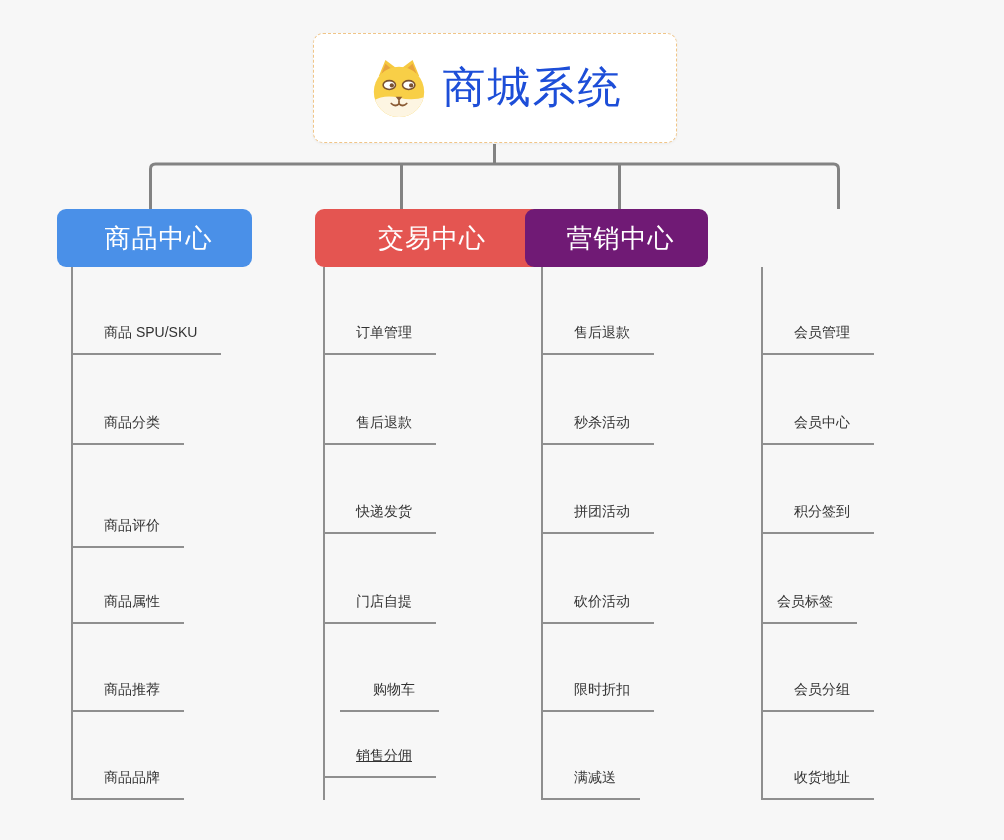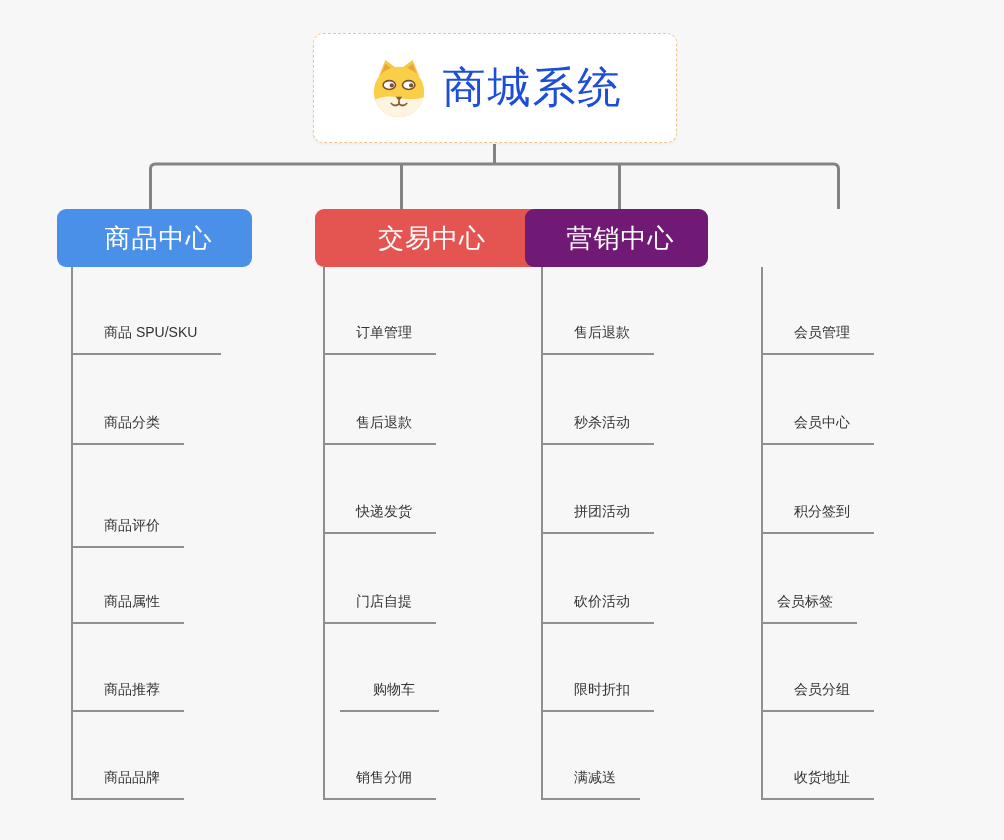--- a/index.html
+++ b/index.html
@@ -135,21 +135,21 @@
       <div class="leaf-item" style="left: 71px; top: 499px; margin-top: 14px;">商品评价</div>
       <div class="leaf-item" style="left: 71px; top: 589px;">商品属性</div>
       <div class="leaf-item" style="left: 71px; top: 677px;">商品推荐</div>
       <div class="leaf-item" style="left: 71px; top: 765px;">商品品牌</div>
       <div class="trunk-line" style="left: 323px; top: 267px; height: 533px;"></div>
       <div class="leaf-item" style="left: 323px; top: 320px;">订单管理</div>
       <div class="leaf-item" style="left: 323px; top: 410px;">售后退款</div>
       <div class="leaf-item" style="left: 323px; top: 499px;">快递发货</div>
       <div class="leaf-item" style="left: 323px; top: 589px;">门店自提</div>
       <div class="leaf-item" style="left: 312px; top: 677px; margin-left: 28px;">购物车</div>
-      <div class="leaf-item" style="left: 323px; top: 765px;">销售分佣</div>
+      <div class="leaf-item" style="left: 323px; top: 743px; text-decoration: underline;">销售分佣</div>
       <div class="trunk-line" style="left: 541px; top: 267px; height: 533px;"></div>
       <div class="leaf-item" style="left: 541px; top: 320px;">售后退款</div>
       <div class="leaf-item" style="left: 541px; top: 410px;">秒杀活动</div>
       <div class="leaf-item" style="left: 541px; top: 499px;">拼团活动</div>
       <div class="leaf-item" style="left: 541px; top: 589px;">砍价活动</div>
       <div class="leaf-item" style="left: 541px; top: 677px;">限时折扣</div>
       <div class="leaf-item" style="left: 541px; top: 765px;">满减送</div>
       <div class="trunk-line" style="left: 761px; top: 267px; height: 533px;"></div>
       <div class="leaf-item" style="left: 761px; top: 320px;">会员管理</div>
       <div class="leaf-item" style="left: 761px; top: 410px;">会员中心</div>

